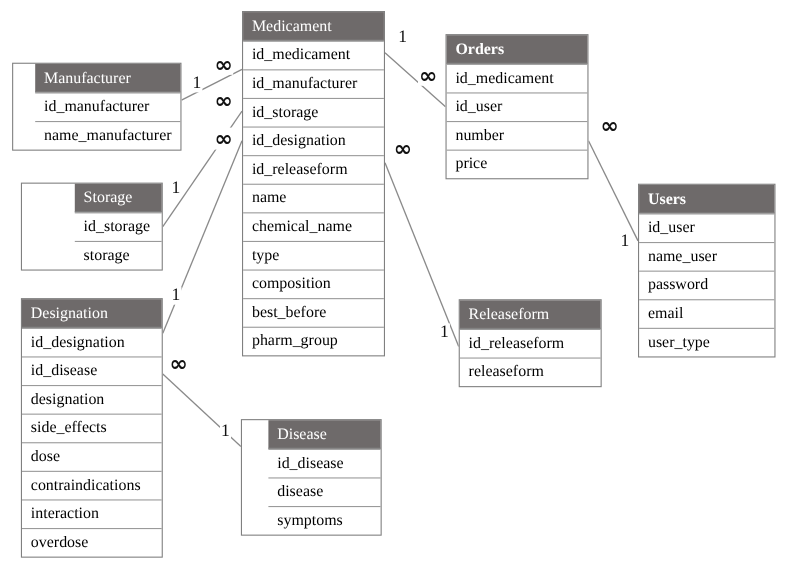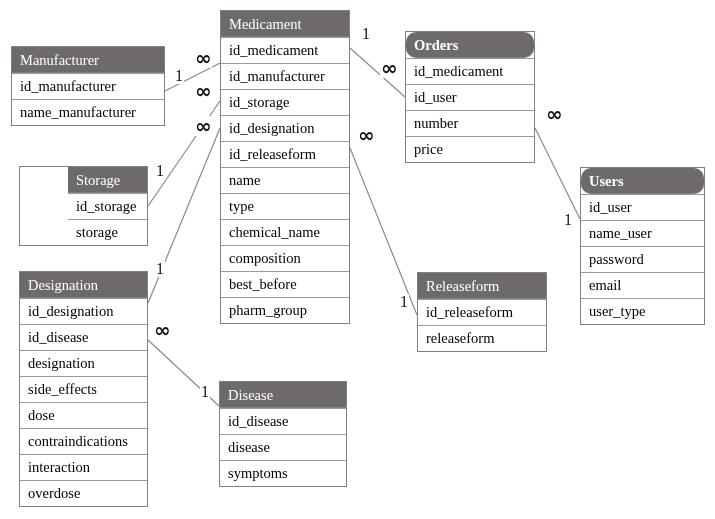--- a/index.html
+++ b/index.html
@@ -26,21 +26,21 @@
     background:#6e6a6a;
     color:#ffffff;
     font-size:14.5px;
     line-height:1;
     padding:6px 7px 6px 8px;
     height:26px;
     white-space:nowrap;
     overflow:hidden;
     border-bottom:1px solid #808080;
   }
-  .entity-header.bold{font-weight:bold;border-radius:10px;}
+  .entity-header.bold{font-weight:bold;}
   .attr{
     box-sizing:border-box;
     height:26px;
     padding:5px 7px 5px 8px;
     font-size:14.5px;
     line-height:1.1;
     color:#000000;
     white-space:nowrap;
     overflow:hidden;
     border-top:1px solid #9a9a9a;
@@ -90,27 +90,27 @@
 
   <div id="entities-layer">
       <div class="entity" style="left: 220px; top: 10px; width: 130px;">
         <div class="entity-header">Medicament</div>
         <div class="attr">id_medicament</div>
         <div class="attr">id_manufacturer</div>
         <div class="attr">id_storage</div>
         <div class="attr">id_designation</div>
         <div class="attr">id_releaseform</div>
         <div class="attr">name</div>
+        <div class="attr">chemical_name</div>
         <div class="attr">type</div>
-        <div class="attr">chemical_name</div>
         <div class="attr">composition</div>
         <div class="attr">best_before</div>
         <div class="attr">pharm_group</div>
       </div>
-      <div class="entity" style="left: 11px; top: 46px; width: 154px;">
+      <div class="entity" style="left: 11px; top: 57px; width: 154px; padding-left: 20px;">
         <div class="entity-header">Manufacturer</div>
         <div class="attr">id_manufacturer</div>
         <div class="attr">name_manufacturer</div>
       </div>
       <div class="entity" style="left: 19px; top: 166px; width: 129px; padding-left: 48px;">
         <div class="entity-header">Storage</div>
         <div class="attr">id_storage</div>
         <div class="attr">storage</div>
       </div>
       <div class="entity" style="left: 19px; top: 271px; width: 129px;">
@@ -137,21 +137,21 @@
         <div class="attr">name_user</div>
         <div class="attr">password</div>
         <div class="attr">email</div>
         <div class="attr">user_type</div>
       </div>
       <div class="entity" style="left: 417px; top: 272px; width: 130px;">
         <div class="entity-header">Releaseform</div>
         <div class="attr">id_releaseform</div>
         <div class="attr">releaseform</div>
       </div>
-      <div class="entity" style="left: 219px; top: 381px; width: 128px;">
+      <div class="entity" style="left: 219px; top: 381px; width: 128px; padding-left: 24px;">
         <div class="entity-header">Disease</div>
         <div class="attr">id_disease</div>
         <div class="attr">disease</div>
         <div class="attr">symptoms</div>
       </div>
     </div>
 
   <div id="cardinality-layer">
       <span class="card one" style="left: 174px; top: 68px;">1</span>
       <span class="card many" style="left: 194px; top: 48px;">∞</span>

